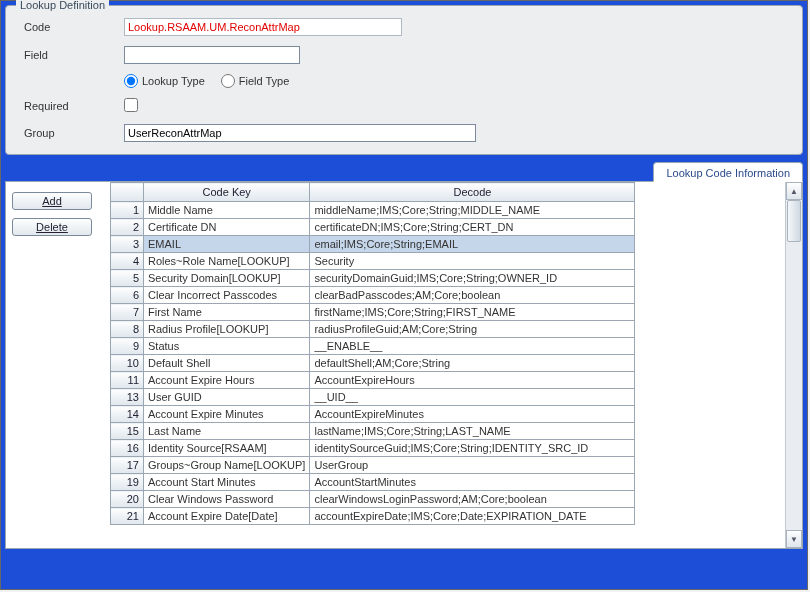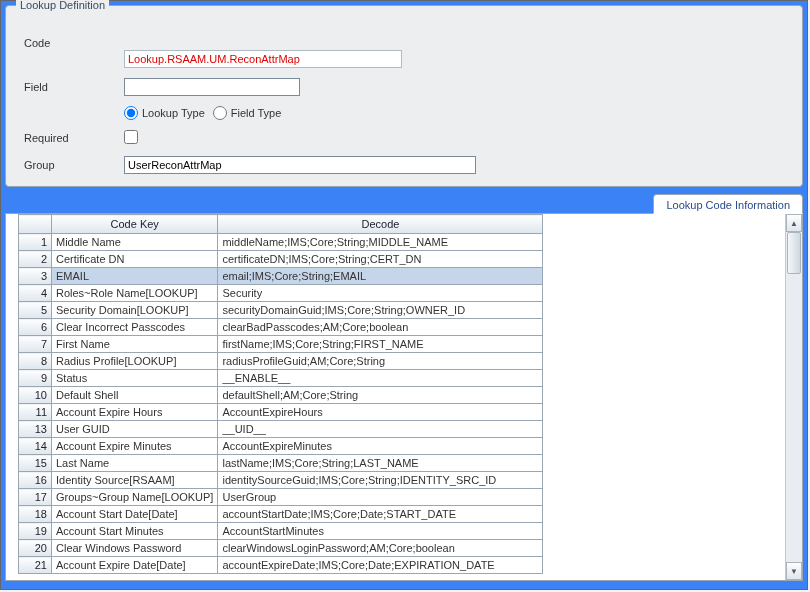--- a/index.html
+++ b/index.html
@@ -10,21 +10,21 @@
     font-family: Tahoma, Arial, sans-serif;
     font-size: 11px;
     background: #f2f2f2;
     color: #333;
     overflow: hidden;
   }
   .window {
     width: 806px;
     height: 588px;
     border: 1px solid #666;
-    background: #3b82f6;
+    background: #1d4ed8;
     position: relative;
   }
   .fieldset {
     margin: 4px 4px 0 4px;
     border: 1px solid #9aa6b2;
     border-radius: 4px;
     padding: 4px 8px 12px 8px;
     background: #eceef0;
   }
   .fieldset-legend {
@@ -55,31 +55,30 @@
     border: 1px solid #7a8a9a;
     background: #fff;
     height: 14px;
     outline: none;
   }
   .code-input {
     color: #e00000;
     border: 1px solid #b0bac4 !important;
     background: #f4f4f4;
     width: 270px;
-    margin-top: 32px;
   }
   .field-input {
     width: 168px;
   }
   .group-input {
     width: 344px;
   }
   .radio-row {
     display: flex;
-    gap: 8px;
+    gap: 16px;
     align-items: center;
     grid-column: 2 / 3;
   }
   .radio-item {
     display: flex;
     align-items: center;
     gap: 4px;
   }
   input[type="radio"], input[type="checkbox"] {
     margin: 0;
@@ -226,20 +225,24 @@
         <input type="text" class="group-input" value="UserReconAttrMap" style="">
       </div>
     </div>
   </div>
 
   <div class="tabstrip">
     <div class="tab">Lookup Code Information</div>
   </div>
 
   <div class="content-area">
+    <div class="button-panel">
+      <div class="btn">Add</div>
+      <div class="btn">Delete</div>
+    </div>
 
     <div class="table-wrap">
       <div class="table-scroll">
         <table class="grid" id="grid">
           <thead>
             <tr>
               <th class="rownum"></th>
               <th class="col-key">Code Key</th>
               <th class="col-decode">Decode</th>
             </tr>
@@ -317,25 +320,20 @@
               </tr>
               <tr>
                 <td class="rownum">16</td>
                 <td class="col-key">Identity Source[RSAAM]</td>
                 <td class="col-decode">identitySourceGuid;IMS;Core;String;IDENTITY_SRC_ID</td>
               </tr>
               <tr>
                 <td class="rownum">17</td>
                 <td class="col-key">Groups~Group Name[LOOKUP]</td>
                 <td class="col-decode">UserGroup</td>
-              </tr>
-              <tr>
-                <td class="rownum">18</td>
-                <td class="col-key">Account Start Date[Date]</td>
-                <td class="col-decode">accountStartDate;IMS;Core;Date;START_DATE</td>
               </tr>
               <tr>
                 <td class="rownum">19</td>
                 <td class="col-key">Account Start Minutes</td>
                 <td class="col-decode">AccountStartMinutes</td>
               </tr>
               <tr>
                 <td class="rownum">20</td>
                 <td class="col-key">Clear Windows Password</td>
                 <td class="col-decode">clearWindowsLoginPassword;AM;Core;boolean</td>

